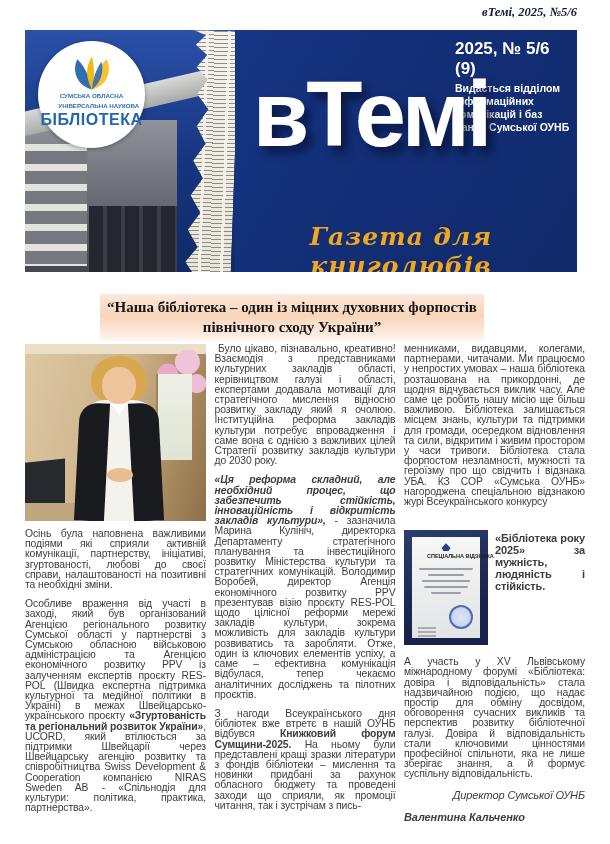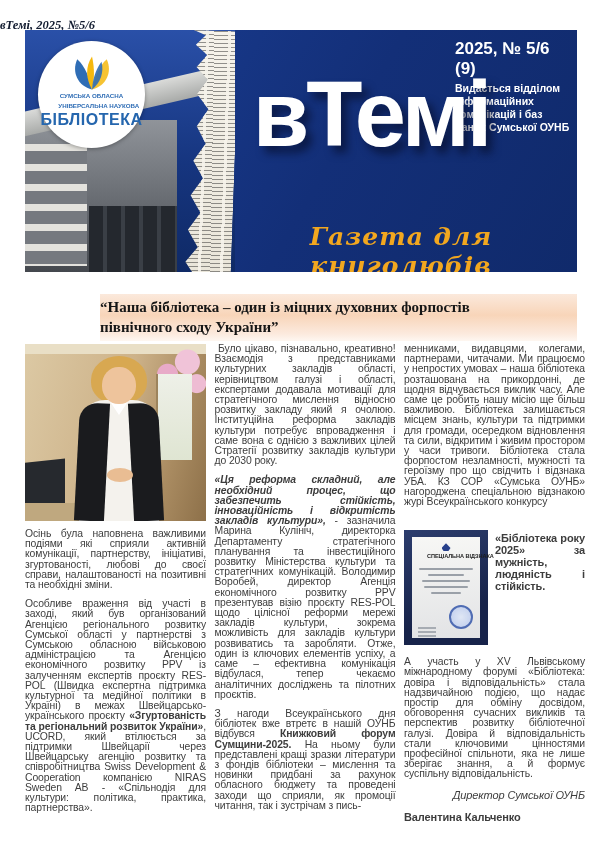--- a/index.html
+++ b/index.html
@@ -1,20 +1,20 @@
 <!DOCTYPE html>
 <html><head>
 <meta charset="utf-8">
 <style>
   html,body{margin:0;padding:0;background:#ffffff;}
   .page{position:relative;width:610px;height:844px;background:#fff;overflow:hidden;
         font-family:"Liberation Sans",sans-serif;}
 
   
-  .issue-line{position:absolute;top:18px;left:0;width:577px;text-align:left;
+  .issue-line{position:absolute;top:5px;left:0;width:577px;text-align:right;
     font-family:"Liberation Serif",serif;font-style:italic;font-weight:bold;
     font-size:12.5px;color:#121c30;}
 
   
   .masthead{position:absolute;left:25px;top:30px;width:552px;height:242px;
     background:linear-gradient(120deg,#1b3f96 0%,#132f78 55%,#102a6b 100%);overflow:hidden;}
 
   
   .building-photo{position:absolute;left:0;top:0;width:210px;height:242px;overflow:hidden;
     background:linear-gradient(180deg,#2a50a8 0%,#16357f 55%,#0f2a66 100%);}
@@ -48,23 +48,23 @@
 
   
   .mh-title{position:absolute;left:200px;right:60px;top:36px;margin:0;text-align:center;
     font-size:92px;line-height:1.05;font-weight:bold;color:#ffffff;letter-spacing:-3px;
     text-shadow:6px 7px 9px rgba(5,10,35,.6);}
   .mh-tagline{position:absolute;left:210px;right:10px;top:192px;text-align:center;
     font-family:"DejaVu Serif",serif;font-style:italic;font-weight:bold;font-size:25px;
     color:#f2a71f;letter-spacing:1px;}
 
   
-  .headline{position:absolute;left:100px;top:294px;width:477px;height:47px;
+  .headline{position:absolute;left:100px;top:294px;width:384px;height:47px;
     background:linear-gradient(180deg,#fbe9dc 0%,#f8d5b9 45%,#fceade 85%,#fef7f1 100%);
-    text-align:left;font-family:"Liberation Serif",serif;font-weight:bold;
+    text-align:center;font-family:"Liberation Serif",serif;font-weight:bold;
     font-size:15px;line-height:19.5px;color:#161616;padding-top:4px;box-sizing:border-box;}
 
   
   .columns{position:absolute;left:25px;top:344px;width:560px;display:flex;gap:8.5px;}
   .col{flex:1;min-width:0;color:#3d3d3d;font-size:10.4px;line-height:10.2px;
     text-align:justify;letter-spacing:-0.1px;}
   .col p{margin:0 0 9px;}
   .sb{font-weight:bold;} .sbi{font-weight:bold;font-style:italic;}
 
   
@@ -108,21 +108,21 @@
     transform:scale(.56);transform-origin:center top;white-space:nowrap;}
   .cert-line{height:2px;background:#9aa0a8;margin:4px auto 0;border-radius:1px;}
   .cl1{width:78%;} .cl2{width:52%;} .cl3{width:70%;} .cl4{width:64%;} .cl5{width:44%;}
   .cert-stamp{position:absolute;right:7px;bottom:9px;width:20px;height:20px;border-radius:50%;
     border:2px solid #3f5fae;background:radial-gradient(#dfe7f7,#b9c9ec);opacity:.9;}
   .cert-sm{position:absolute;left:6px;bottom:9px;width:18px;height:2px;background:#a7acb3;
     box-shadow:0 4px 0 #a7acb3,0 8px 0 #a7acb3;}
   .cert-caption{padding-top:16px;font-weight:bold;font-size:11px;line-height:12px;}
   .after-cert{clear:both;padding-top:8px;}
   .sig-role{font-style:italic;font-size:11px;line-height:13px;margin:0 0 1px;text-align:right;}
-  .sig-name{font-weight:bold;font-size:11px;line-height:13px;margin:0;text-align:left;}
+  .sig-name{font-style:italic;font-weight:bold;font-size:11px;line-height:13px;margin:0;text-align:left;}
 </style>
 </head>
 <body>
 
 <div class="page">
 
   <div class="issue-line">вТемі, 2025, №5/6</div>
 
   <header class="masthead">
     <div class="building-photo">

